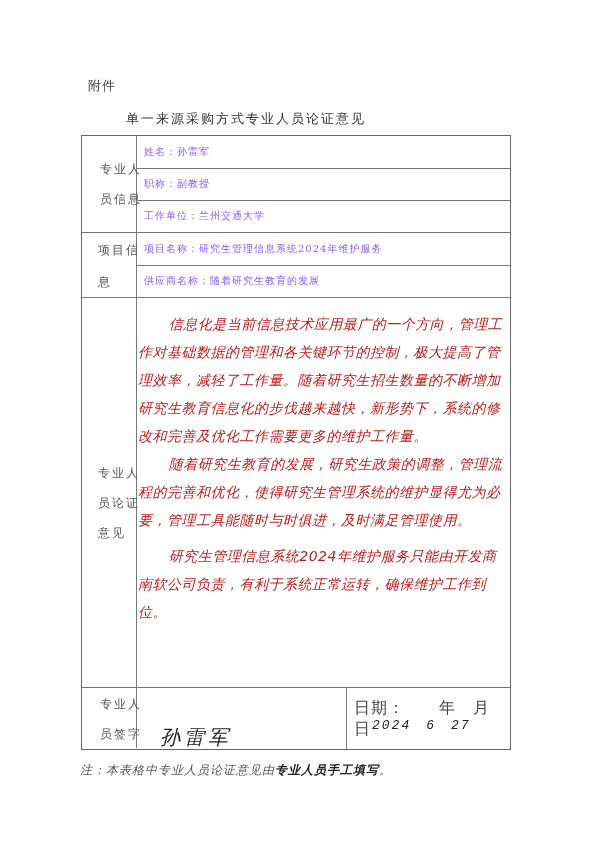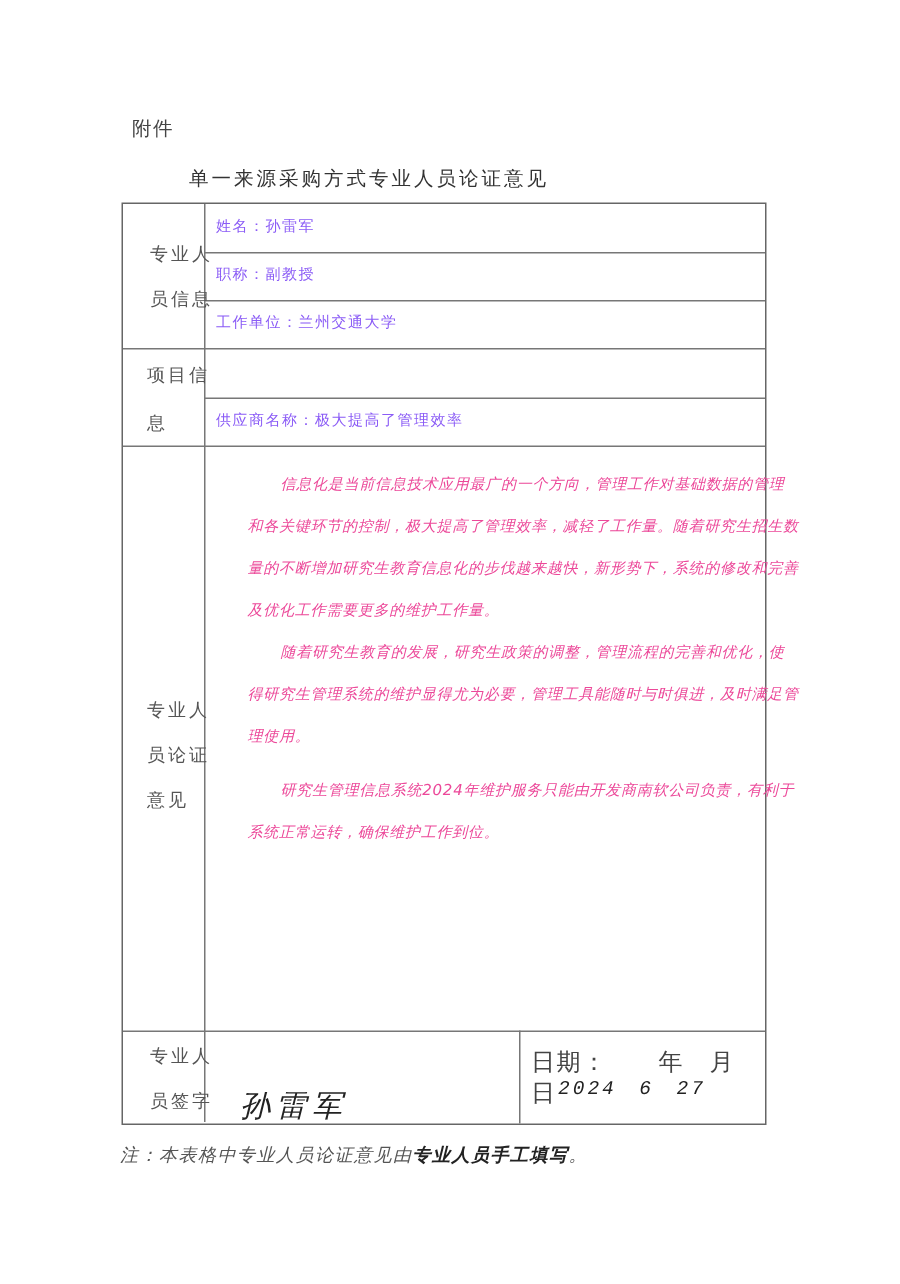--- a/index.html
+++ b/index.html
@@ -9,21 +9,21 @@
   }
   .attach { position: absolute; left: 88px; top: 77px; font-size: 13px; color: #444; letter-spacing: 1px; }
   .title { position: absolute; left: 0; width: 492px; top: 110px; text-align: center; font-size: 13px; color: #333; letter-spacing: 2px; }
   .tbl { position: absolute; left: 81px; top: 135px; width: 430px; height: 615px; border: 1.5px solid #666; box-sizing: border-box; }
   .hline { position: absolute; height: 0; border-top: 1px solid #777; }
   .vline { position: absolute; width: 0; border-left: 1px solid #777; }
   .lbl { position: absolute; left: 0; width: 54px; text-align: center; font-size: 12px; color: #555; line-height: 30px; letter-spacing: 2px; margin-left: 12px; }
   .cell { position: absolute; left: 62px; font-size: 10px; color: #8b5cf6; line-height: 32px; letter-spacing: 1px; }
   .hand {
     position: absolute; left: 56px; width: 368px; font-family: "DejaVu Sans", "Liberation Sans", sans-serif;
-    font-size: 10px; color: #ec4899; line-height: 28px; letter-spacing: 0.5px; font-style: italic; padding-left: 27px;
+    font-size: 14px; color: #b91c1c; line-height: 28px; letter-spacing: 0.5px; font-style: italic;
   }
   .hand p { margin: 0; text-indent: 2.2em; }
   .sig { position: absolute; left: 78px; top: 588px; font-size: 20px; font-family: "DejaVu Sans", sans-serif; font-style: italic; color: #222; letter-spacing: 4px; }
   .date-lbl { position: absolute; left: 272px; top: 562px; font-size: 16px; color: #444; letter-spacing: 1px; }
   .date-hand { position: absolute; left: 290px; top: 580px; font-size: 13px; font-family: Liberation Mono, monospace; font-style: italic; color: #222; letter-spacing: 2px; }
   .note { position: absolute; left: 80px; top: 762px; font-size: 12px; color: #555; letter-spacing: 1px; font-style: italic; }
   .note b { color: #222; }
 </style>
 </head>
 <body>
@@ -48,21 +48,22 @@
     <div>员信息</div>
   </div>
   <div class="cell" style="top:0;left:62px;">姓名：孙雷军</div>
   <div class="cell" style="top:32px;left:62px;">职称：副教授</div>
   <div class="cell" style="top:64px;left:62px;">工作单位：兰州交通大学</div>
 
   <div class="lbl" style="top:98px; text-align:left; left:4px; line-height:32px;">
     <div>项目信</div>
     <div>息</div>
   </div>
-  <div class="cell" style="top:129px;">供应商名称：极大提高了管理效率</div>
+  <div class="cell" style="top:97px;">项目名称：研究生管理信息系统2024年维护服务</div>
+  <div class="cell" style="top:129px;">供应商名称：随着研究生教育的发展</div>
 
   <div class="lbl" style="top:322px; left:4px; text-align:left;">
     <div>专业人</div>
     <div>员论证</div>
     <div>意见</div>
   </div>
   <div class="hand" style="top:174px;">
     <p>信息化是当前信息技术应用最广的一个方向，管理工作对基础数据的管理和各关键环节的控制，极大提高了管理效率，减轻了工作量。随着研究生招生数量的不断增加研究生教育信息化的步伐越来越快，新形势下，系统的修改和完善及优化工作需要更多的维护工作量。</p>
     <p>随着研究生教育的发展，研究生政策的调整，管理流程的完善和优化，使得研究生管理系统的维护显得尤为必要，管理工具能随时与时俱进，及时满足管理使用。</p>
     <p style="margin-top:8px;">研究生管理信息系统2024年维护服务只能由开发商南软公司负责，有利于系统正常运转，确保维护工作到位。</p>

